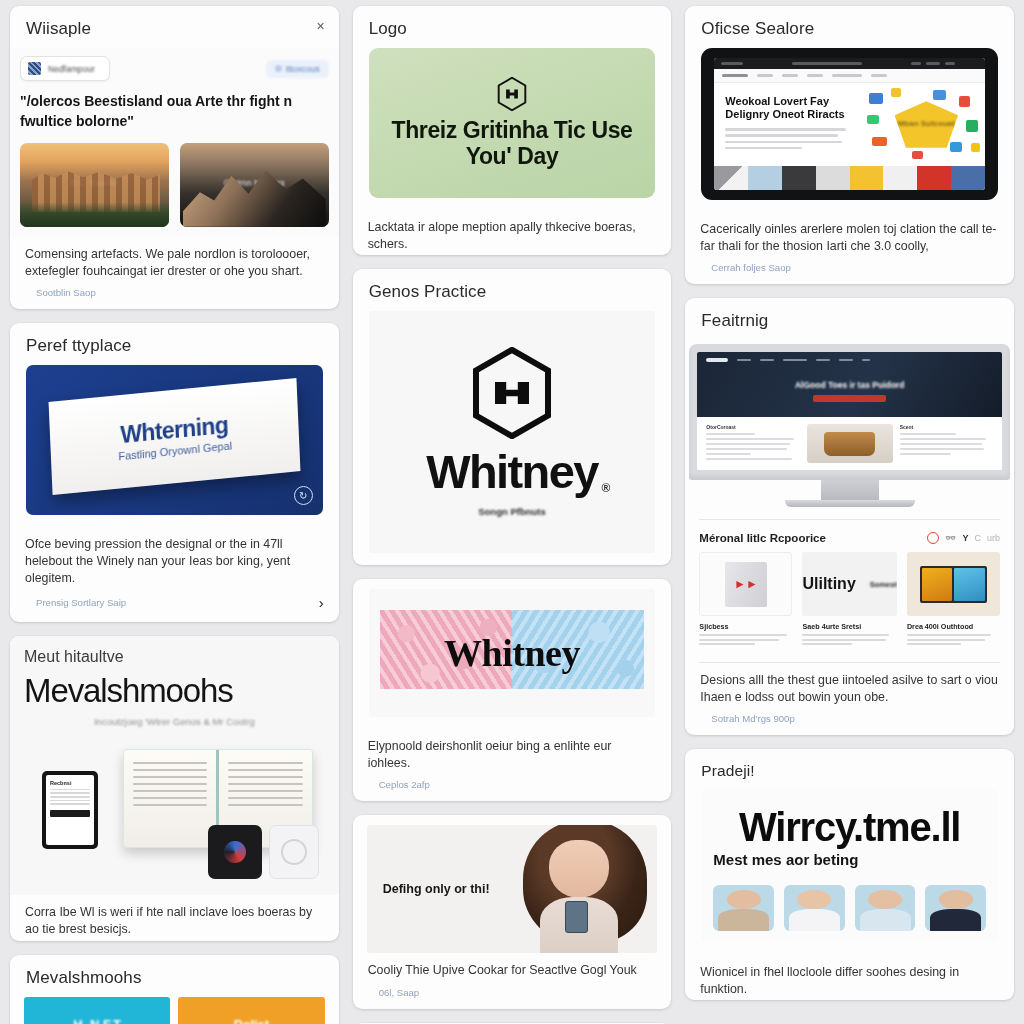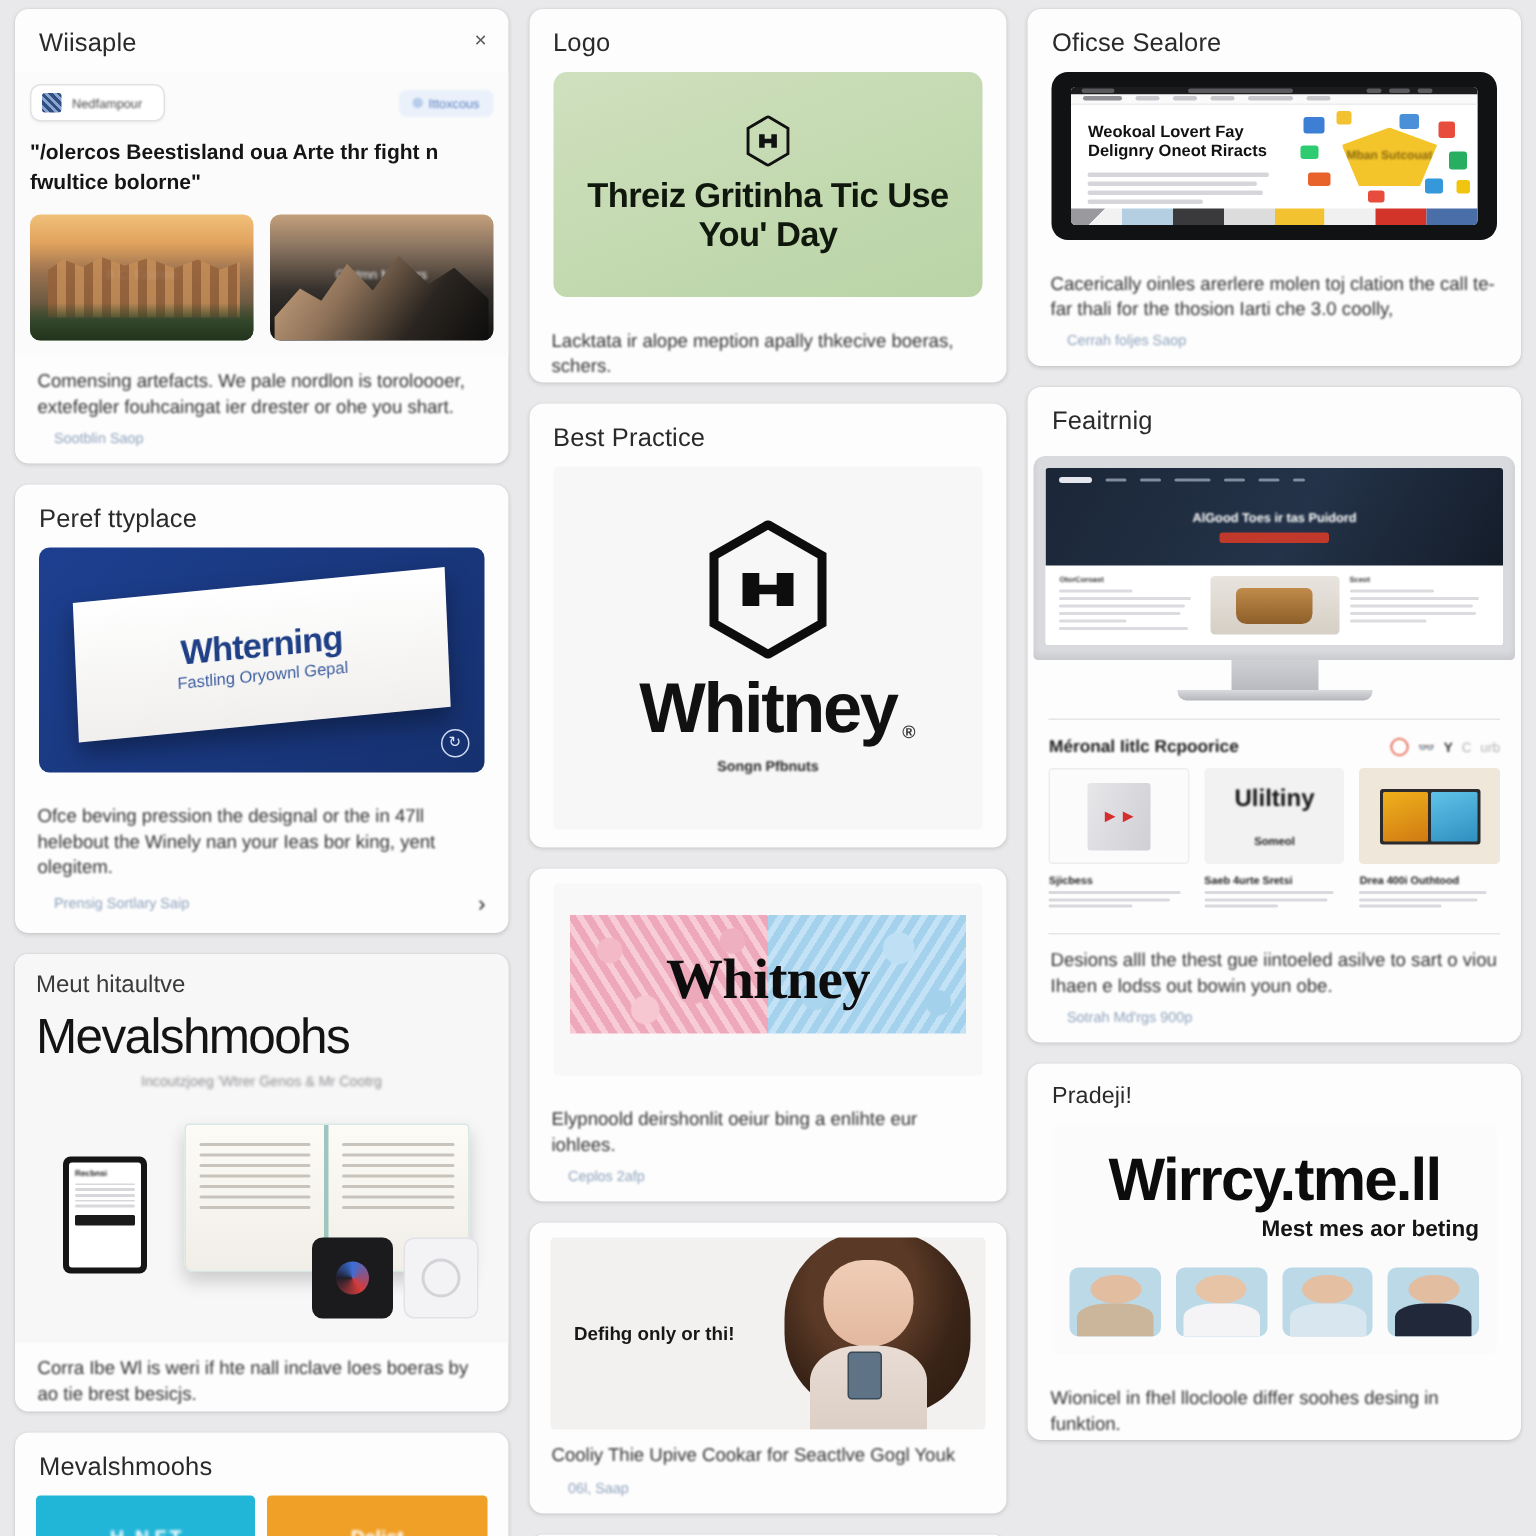--- a/index.html
+++ b/index.html
@@ -130,21 +130,21 @@
     gap: 7px;
   }
   .hexmark { width: 30px; height: 34px; }
   .banner-green .b-title {
     font-size: 23px; font-weight: bold; line-height: 1.12;
     text-align: center; color: #10180d; letter-spacing: -.4px; filter: blur(.4px);
   }
 
   
   .tabletmock {
-    margin: 0 2px; height: 112px; border-radius: 11px; background: #111214;
+    margin: 0 2px; height: 152px; border-radius: 11px; background: #111214;
     padding: 10px 13px; display: flex;
   }
   .tabletmock .screen { flex: 1; background: #fff; border-radius: 3px; overflow: hidden; display: flex; flex-direction: column; }
   .mk-bar { height: 11px; background: #1c1c1e; display: flex; align-items: center; padding: 0 7px; gap: 5px; }
   .mk-bar .s { height: 3px; border-radius: 2px; background: #5a5a5e; }
   .mk-nav { height: 14px; background: #fafafa; border-bottom: .5px solid #ececec; display: flex; align-items: center; gap: 9px; padding: 0 8px; }
   .mk-nav .n { height: 3px; width: 16px; border-radius: 2px; background: #c9c9cd; }
   .mk-hero { flex: 1; display: flex; background: #fff; }
   .mk-hero-l { flex: 1.05; padding: 12px 9px 0 11px; }
   .mk-h1 { font-size: 11px; font-weight: bold; line-height: 1.2; color: #111; filter: blur(.45px); }
@@ -314,38 +314,38 @@
   .res-head .ico-row { display: flex; align-items: center; gap: 6px; filter: blur(.7px); }
   .res-head .ico-row .circ { width: 12px; height: 12px; border-radius: 50%; border: 1.6px solid #e0492f; }
   .res-head .ico-row .gl { font-size: 9px; color: #333; font-weight: bold; }
   .res-head .ico-row .gy { font-size: 9px; color: #b5b5b8; }
   .res-grid { display: flex; gap: 10px; padding: 0 14px; }
   .res-grid .cell { flex: 1; }
   .res-grid .thumb { height: 64px; border-radius: 3px; display: flex; align-items: center; justify-content: center; overflow: hidden; }
   .res-grid .th1 { background: #fbfbfb; border: 1px solid #ededf0; }
   .res-grid .th1 .box { width: 46%; height: 72%; background: linear-gradient(110deg,#e7e7ea 0%,#cfcfd4 100%); border-radius: 2px; display:flex; align-items:center; justify-content:center; }
   .res-grid .th1 .box em { color: #d32f2f; font-size: 12px; font-style: normal; font-weight: bold; }
-  .res-grid .th2 { background: #f2f2f3; flex-direction: column; gap: 14px; }
+  .res-grid .th2 { background: #f2f2f3; flex-direction: row; gap: 14px; }
   .res-grid .th2 .bh { font-size: 16px; font-weight: bold; color: #141414; filter: blur(.55px); }
   .res-grid .th2 .bs { font-size: 7.5px; font-weight: bold; color: #1b1b1b; filter: blur(.8px); }
   .res-grid .th3 { background: #efe7d9; }
   .res-grid .th3 .mon { width: 72%; height: 58%; background: #2b2b2d; border-radius: 2px; padding: 2px; display:flex; gap:2px; }
   .res-grid .th3 .mon .a { flex:1; background: linear-gradient(160deg,#f0b11c,#d07a12); border-radius:1px; }
   .res-grid .th3 .mon .b { flex:1; background: linear-gradient(160deg,#5fc3e8,#2f8fc0); border-radius:1px; }
   .res-grid .cap b { display: block; font-size: 7.2px; color: #1d1d1d; margin: 6px 0 3px 0; filter: blur(.75px); }
   .res-grid .cap i { display: block; height: 2px; background: #d9d9de; border-radius: 2px; margin-bottom: 2.5px; }
   .res-sep { height: 1px; background: #e6e6e9; margin: 12px 14px 0 14px; }
 
   
   .teamcard { margin: 0 2px; background: #fbfbfb; border-radius: 6px; padding: 16px 12px 12px 12px; }
   .teamcard .brush {
     font-size: 40px; font-weight: bold; color: #0c0c0c; text-align: center;
     letter-spacing: -1.2px; filter: blur(.4px);
   }
-  .teamcard .tag { text-align: right; font-size: 15px; font-weight: bold; color: #141414; margin-top: 1px; filter: blur(.5px); }
+  .teamcard .tag { text-align: left; font-size: 15px; font-weight: bold; color: #141414; margin-top: 1px; filter: blur(.5px); }
   .avatars { display: flex; gap: 10px; margin-top: 17px; }
   .av { flex: 1; height: 46px; border-radius: 6px; background: #bcd9e8; position: relative; overflow: hidden; }
   .av .h { position: absolute; left: 22%; right: 22%; top: 10%; height: 42%; border-radius: 50%; }
   .av .s { position: absolute; left: 8%; right: 8%; bottom: 0; height: 48%; border-radius: 40% 40% 0 0; }
   .av1 .h { background: #e2bda0; } .av1 .s { background: #cbb69c; }
   .av2 .h { background: #e7c4a6; } .av2 .s { background: #f4f4f6; }
   .av3 .h { background: #e4bfa2; } .av3 .s { background: #d8e6ef; }
   .av4 .h { background: #e2bda0; } .av4 .s { background: #20283a; }
 </style>
 </head>
@@ -477,21 +477,21 @@
             <polygon points="20,1 38,11.5 38,34.5 20,45 2,34.5 2,11.5" fill="none" stroke="#111" stroke-width="2.6"></polygon>
             <path d="M12 17h5v4h6v-4h5v12h-5v-4h-6v4h-5z" fill="#111"></path>
           </svg>
           <div class="b-title">Threiz Gritinha Tic Use You' Day</div>
         </div>
       </div>
       <div class="desc">Lacktata ir alope meption apally thkecive boeras, schers.</div>
     </div>
 
     <div class="card">
-      <div class="card-head">Best Practice</div>
+      <div class="card-head">Genos Practice</div>
       <div class="card-body">
         <div class="logopanel">
           <svg class="hx" viewBox="0 0 40 46">
             <polygon points="20,1.4 38,11.7 38,34.3 20,44.6 2,34.3 2,11.7" fill="none" stroke="#0d0d0d" stroke-width="3"></polygon>
             <path d="M11.5 17.5h5.6v3.9h5.8v-3.9h5.6v11h-5.6v-3.9h-5.8v3.9h-5.6z" fill="#0d0d0d"></path>
           </svg>
           <div class="wname">
             <span>Whitney</span><sup>®</sup>
           </div>
           <div class="wsub">Songn Pfbnuts</div>

